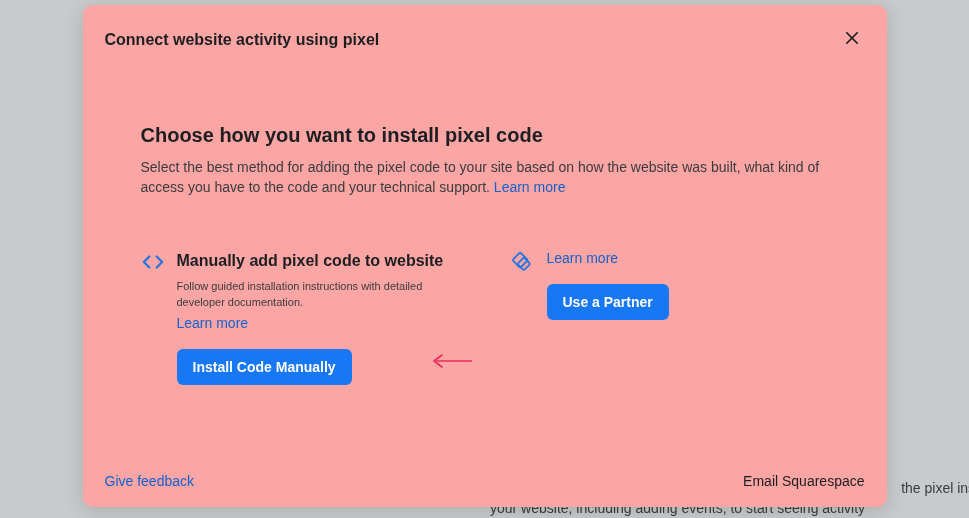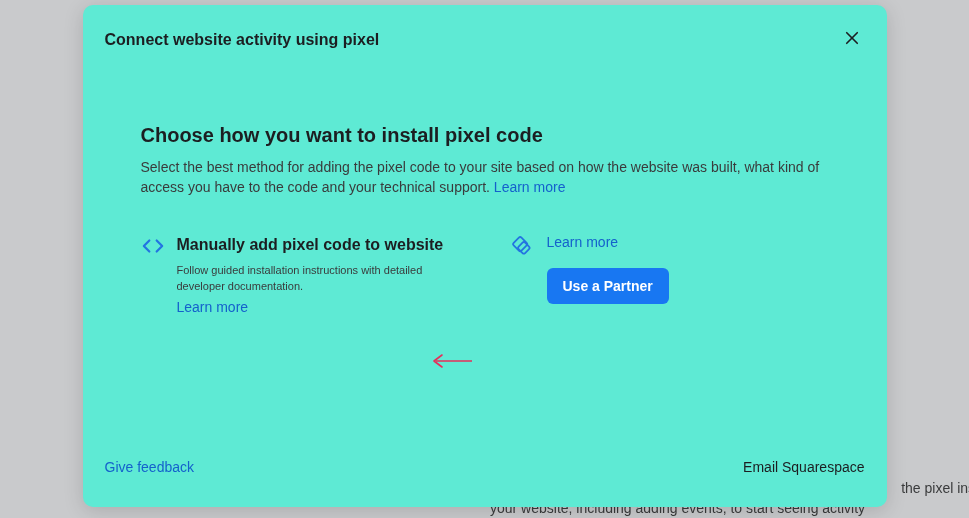--- a/index.html
+++ b/index.html
@@ -13,21 +13,21 @@
     }
     .backdrop-text {
       position: absolute;
       bottom: 2px;
       right: -10px;
       color: #3a3b3c;
       font-size: 14px;
       white-space: nowrap;
     }
     .modal {
-      background: #5eead4;
+      background: #fca5a5;
       border-radius: 10px;
       width: 804px;
       margin: 5px auto 0;
       box-shadow: 0 4px 20px rgba(0,0,0,0.15);
       display: flex;
       flex-direction: column;
       height: 502px;
       position: relative;
     }
     .modal-header {
@@ -66,21 +66,21 @@
       color: #3a3b3c;
       line-height: 1.45;
     }
     .lm {
       color: #1461cc;
       cursor: pointer;
     }
     .options {
       display: flex;
       gap: 52px;
-      margin-top: 36px;
+      margin-top: 52px;
     }
     .option {
       display: flex;
       gap: 14px;
       width: 50%;
     }
     .option-icon {
       flex-shrink: 0;
       width: 22px;
       height: 22px;
@@ -119,21 +119,21 @@
     .arrow-annot {
       position: absolute;
       left: 345px;
       top: 344px;
       pointer-events: none;
     }
     .modal-footer {
       display: flex;
       justify-content: space-between;
       align-items: center;
-      padding: 14px 22px 32px 22px;
+      padding: 14px 22px 18px 22px;
       font-size: 14px;
     }
     .feedback {
       color: #1461cc;
       cursor: pointer;
     }
     .email-instr {
       color: #1c1e21;
       cursor: pointer;
     }
@@ -170,20 +170,21 @@
         <div class="option-icon">
           <svg width="24" height="22" viewBox="0 0 24 24" fill="none" stroke="currentColor" stroke-width="2.4" stroke-linecap="round" stroke-linejoin="round">
               <polyline points="8 6 2 12 8 18"></polyline>
               <polyline points="16 6 22 12 16 18"></polyline>
             </svg>
         </div>
         <div class="option-body">
           <div class="option-title">Manually add pixel code to website</div>
           <div class="option-desc">Follow guided installation instructions with detailed developer documentation.</div>
           <div class="lm option-lm">Learn more</div>
+          <button class="cta">Install Code Manually</button>
         </div>
       </div>
 
       <div class="option">
         <div class="option-icon">
           <svg width="22" height="22" viewBox="0 0 24 24" fill="none" stroke="currentColor" stroke-width="1.9" stroke-linecap="round" stroke-linejoin="round">
               <rect x="4" y="4" width="12" height="12" rx="2" transform="rotate(45 10 10)"></rect>
               <rect x="9" y="9" width="10" height="10" rx="2" transform="rotate(45 14 14)"></rect>
             </svg>
         </div>

